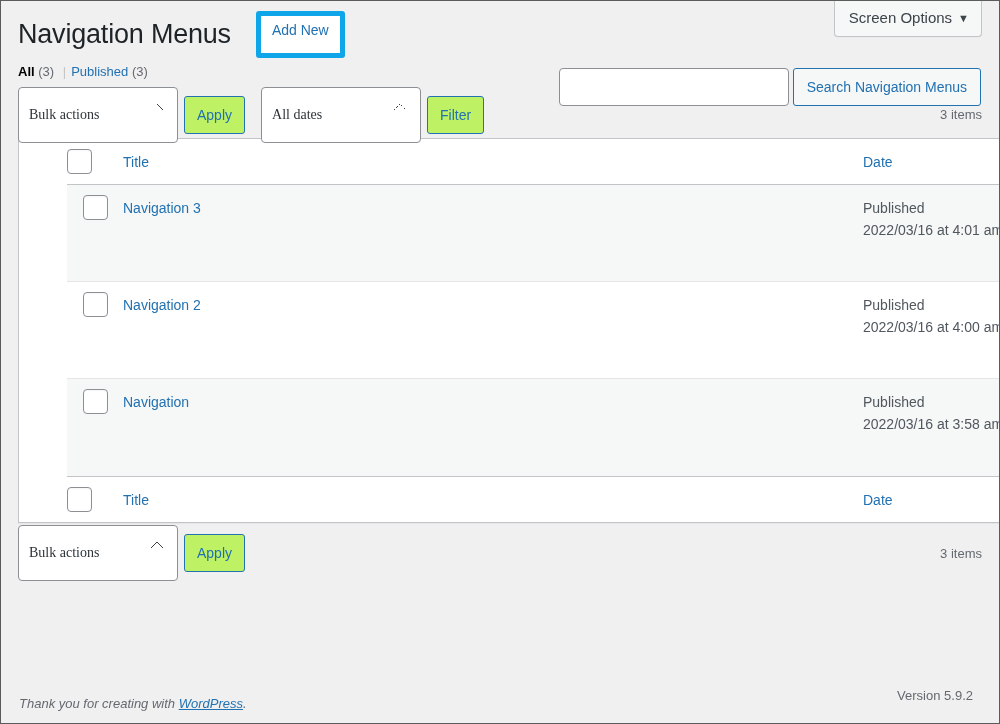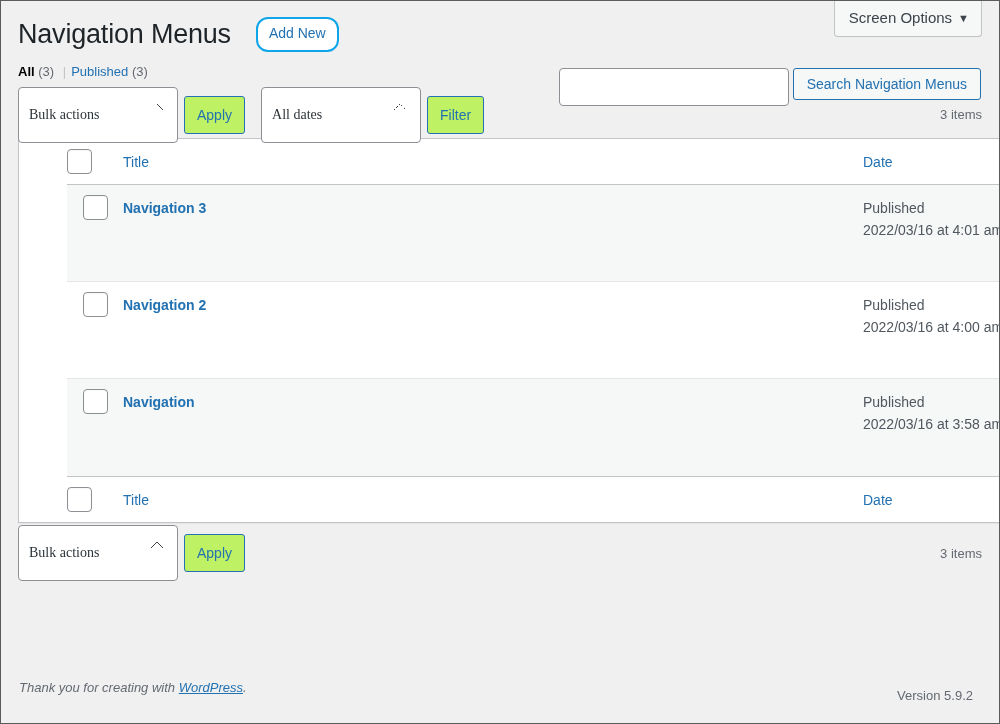--- a/index.html
+++ b/index.html
@@ -71,26 +71,26 @@
     font-size: 27px;
     font-weight: 400;
     line-height: 1.3;
     margin: 0;
     color: #1d2327;
     letter-spacing: -0.2px;
   }
   .page-title-action {
     display: inline-block;
     background: #f6f7f7;
-    border: 2px solid #0ea5e9;
-    border-radius: 12px;
+    border: 5px solid #0ea5e9;
+    border-radius: 3px;
     color: #2271b1;
     font-size: 14px;
     line-height: 1.4;
-    padding: 5px 11px 6px;
+    padding: 5px 11px 12px;
     text-decoration: none;
     cursor: pointer;
     background: #fff;
   }
 
   
   .search-box {
     position: absolute;
     top: 67px;
     right: 18px;
@@ -105,21 +105,21 @@
     border-radius: 4px;
     padding: 0 8px;
     font-size: 14px;
     font-family: "Liberation Sans", sans-serif;
     color: #2c3338;
     background: #fff;
     box-shadow: 0 0 0 transparent;
     outline: none;
   }
   .search-submit {
-    height: 32px;
+    height: 38px;
     background: #f6f7f7;
     border: 1px solid #2271b1;
     border-radius: 3px;
     color: #2271b1;
     font-size: 14px;
     font-family: "Liberation Sans", sans-serif;
     padding: 0 13px;
     cursor: pointer;
     white-space: nowrap;
   }
@@ -247,21 +247,21 @@
     line-height: 1.5;
   }
   tbody tr { background: #fff; }
   tbody tr.alternate { background: #f6f7f7; }
   tbody tr td { border-bottom: 1px solid #e5e5e5; }
   tbody tr:last-child td { border-bottom: none; }
   td.col-title { height: 97px; }
   .row-title {
     color: #2271b1;
     text-decoration: none;
-    font-weight: 700;
+    font-weight: 400;
     font-size: 14px;
   }
   td.col-date {
     color: #50575e;
     font-size: 14px;
     line-height: 1.55;
   }
   .date-status { display: block; }
   .date-value { display: block; }
 
@@ -280,21 +280,21 @@
   }
 
   
   .wp-footer {
     position: absolute;
     left: 18px;
     right: 18px;
     bottom: 12px;
     display: flex;
     justify-content: space-between;
-    align-items: flex-start;
+    align-items: flex-end;
     font-size: 13px;
     color: #646970;
   }
   #footer-left { font-style: italic; }
   #footer-left a {
     color: #2271b1;
     text-decoration: underline;
     font-style: italic;
   }
   #footer-upgrade { color: #646970; }

